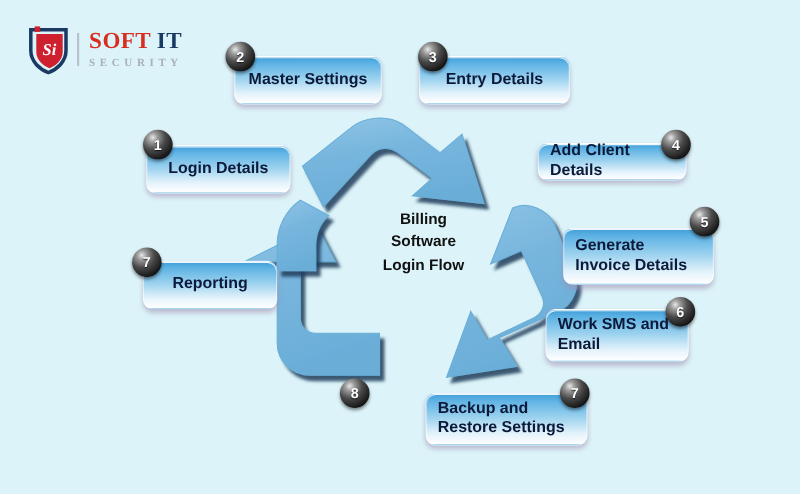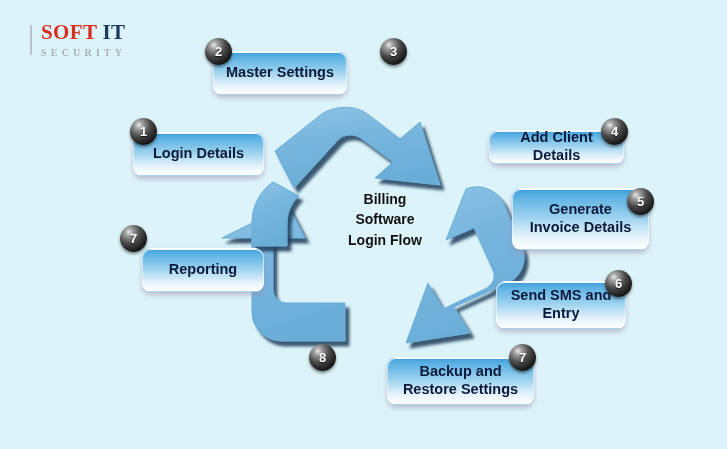--- a/index.html
+++ b/index.html
@@ -22,21 +22,20 @@
   .logo-sub{font-size:10px;color:#a8b0b8;letter-spacing:4.2px;margin-top:5px;
             font-weight:bold;white-space:nowrap;}
 
   
   .node{
     position:absolute;
     border-radius:9px;
     background:linear-gradient(to bottom,#3f9fd8 0%,#5fb3e4 14%,#9ed3ef 48%,#e2f2fb 78%,#ffffff 100%);
     box-shadow:0 3px 5px rgba(160,140,175,.55), 0 1px 0 rgba(255,255,255,.9) inset;
     display:flex;align-items:center;justify-content:center;
-    text-align:center;
     color:#0b1a3a;
     font-weight:bold;
     font-size:14.5px;
     line-height:1.22;
     padding:0 10px;
     box-sizing:border-box;
     border:1px solid rgba(255,255,255,.55);
   }
   .node .label{display:block;}
 
@@ -93,20 +92,28 @@
     <g filter="url(#arrShadow)">
       <path d="M288,205 L305,238 L273,238 L273,289 C273,297 279,303 287,303 L345,303 L345,341 L282,341 C265,341 252,328 252,312 L252,238 L222,238 Z" fill="url(#arrGrad)" stroke="#6aaed8" stroke-width="1"></path>
     </g>
 
     <g filter="url(#arrShadow)">
       <path d="M299,196 C291,203 287,213 287,224 L287,246 L252,246 L252,222 C252,206 260,191 273,182 Z" fill="url(#arrGrad)" stroke="#6aaed8" stroke-width="1"></path>
     </g>
   </svg>
 
   <div class="logo">
+    <div class="logo-shield">
+      <svg width="40" height="46" viewBox="0 0 40 46">
+        <path d="M4,5 L36,5 L36,24 C36,34 28,41 20,44 C12,41 4,34 4,24 Z" fill="none" stroke="#1b3a63" stroke-width="3.2"></path>
+        <path d="M9,9 L33,9 L33,25 C33,33 26,38 21,40 C16,38 9,33 9,25 Z" fill="#cf2030"></path>
+        <rect x="7.5" y="2" width="5" height="5" fill="#cf2030"></rect>
+        <text x="21" y="28" text-anchor="middle" font-family="Liberation Serif, serif" font-size="15" font-style="italic" font-weight="bold" fill="#ffffff">Si</text>
+      </svg>
+    </div>
     <div class="logo-divider"></div>
     <div class="logo-words">
       <div class="logo-top">
         <span class="logo-soft">SOFT</span><span class="logo-it">IT</span>
       </div>
       <div class="logo-sub">SECURITY</div>
     </div>
   </div>
 
   <div class="center-text">
@@ -118,42 +125,45 @@
   <div class="node" style="left:133px;top:132px;width:131px;height:44px;">
     <span class="label">Login Details</span>
   </div>
   <div class="badge" style="left:130px;top:118px;">1</div>
 
   <div class="node" style="left:213px;top:51px;width:134px;height:44px;">
     <span class="label">Master Settings</span>
   </div>
   <div class="badge" style="left:205px;top:38px;">2</div>
 
+  <div class="node" style="left:381px;top:51px;width:137px;height:44px;">
+    <span class="label">Entry Details</span>
+  </div>
   <div class="badge" style="left:380px;top:38px;">3</div>
 
   <div class="node" style="left:489px;top:130px;width:135px;height:34px;">
     <span class="label">Add Client Details</span>
   </div>
   <div class="badge" style="left:601px;top:118px;">4</div>
 
-  <div class="node" style="left:512px;top:188px;width:137px;height:62px;">
+  <div class="node" style="left:512px;top:207px;width:137px;height:52px;">
     <span class="label">Generate Invoice Details</span>
   </div>
   <div class="badge" style="left:627px;top:188px;">5</div>
 
   <div class="node" style="left:496px;top:281px;width:130px;height:48px;">
-    <span class="label">Send SMS and Entry</span>
+    <span class="label">Work SMS and Email</span>
   </div>
   <div class="badge" style="left:605px;top:270px;">6</div>
 
   <div class="node" style="left:387px;top:357px;width:147px;height:48px;">
     <span class="label">Backup and Restore Settings</span>
   </div>
   <div class="badge" style="left:509px;top:344px;">7</div>
 
   <div class="badge" style="left:309px;top:344px;">8</div>
 
-  <div class="node" style="left:142px;top:237px;width:122px;height:44px;margin-top:11px;">
+  <div class="node" style="left:130px;top:237px;width:122px;height:44px;">
     <span class="label">Reporting</span>
   </div>
   <div class="badge" style="left:120px;top:225px;">7</div>
 
 </div>
 
 </body></html>

